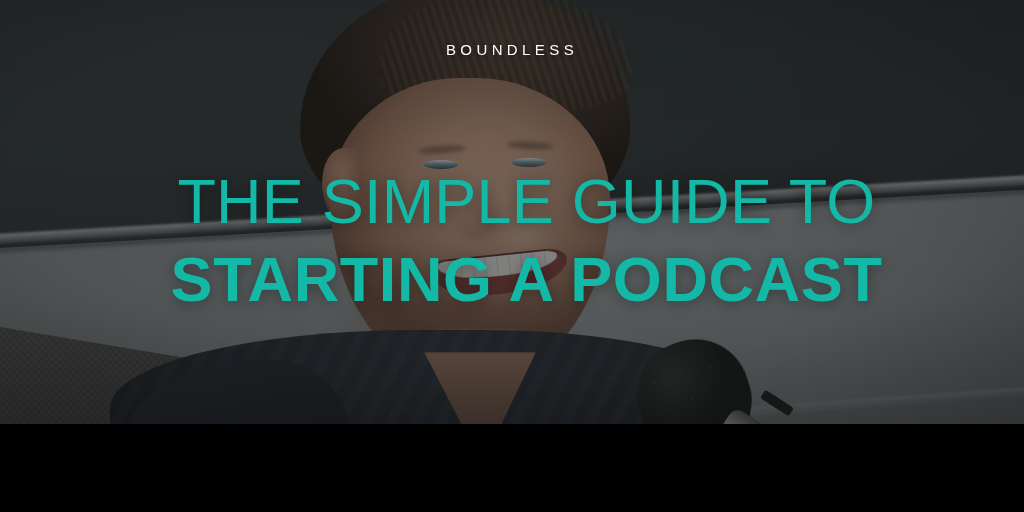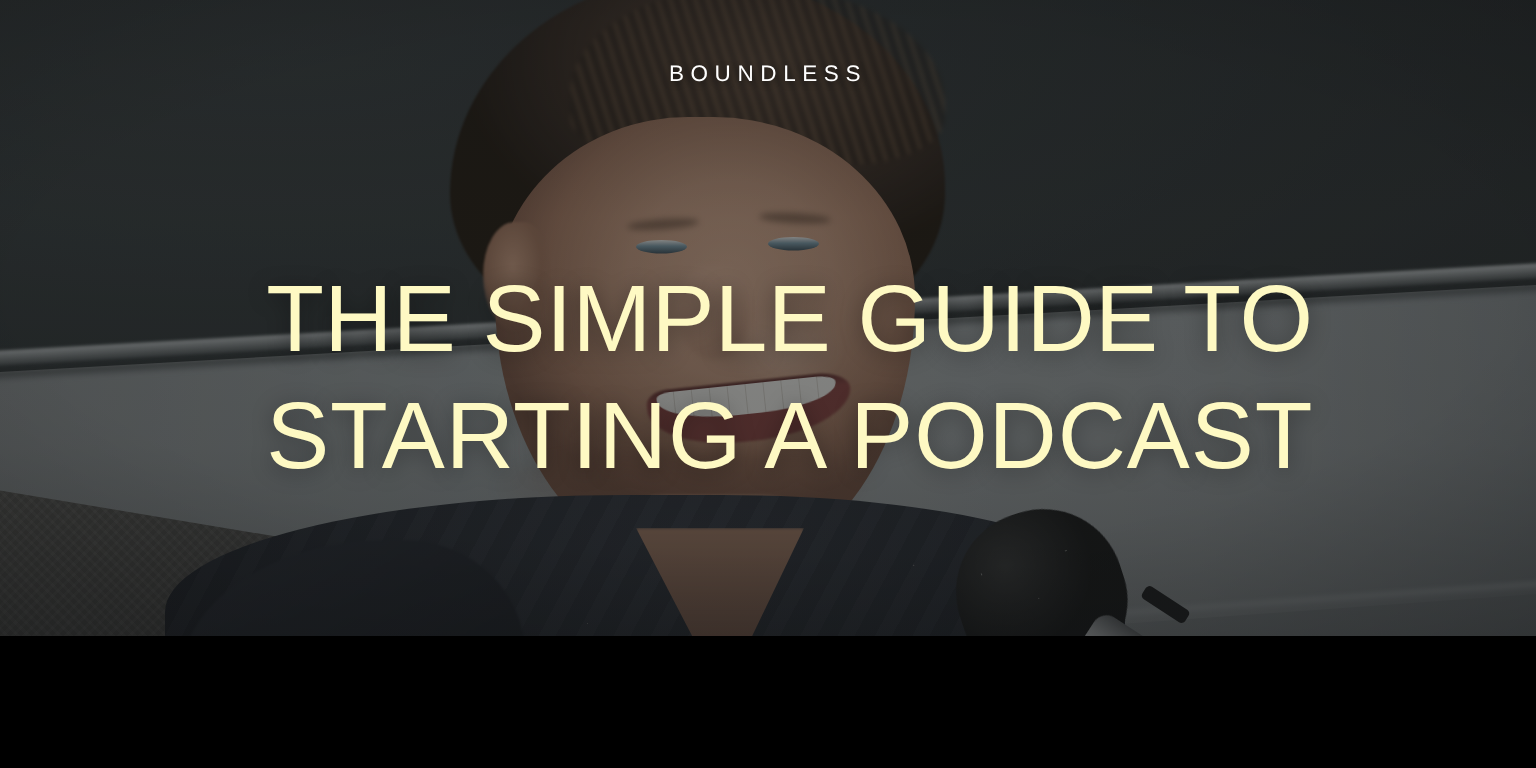--- a/index.html
+++ b/index.html
@@ -310,33 +310,33 @@
     font-size: 15px;
     font-weight: 400;
     letter-spacing: 4.4px;
     line-height: 1;
     text-shadow: 0 1px 5px rgba(0,0,0,.45);
   }
 
   .headline {
     position: absolute;
     left: 0; right: 0;
-    top: 174px;
+    top: 162px;
     text-align: center;
-    color: #fef9c3;
+    color: #14b8a6;
     font-size: 63px;
     font-weight: 300;
     line-height: 78px;
     letter-spacing: 0.2px;
     text-shadow: 0 2px 14px rgba(0,0,0,.35);
     white-space: nowrap;
     margin-left: 29px;
   }
   .headline .ln { display: block; }
-  .headline .ln2 { letter-spacing: 0.6px; }
+  .headline .ln2 { letter-spacing: 0.6px; font-weight: bold; }
 
   .site-url {
     position: absolute;
     left: 0; right: 0;
     top: 440px;
     text-align: center;
     color: #ffffff;
     font-size: 16px;
     font-weight: 400;
     letter-spacing: 0.3px;

